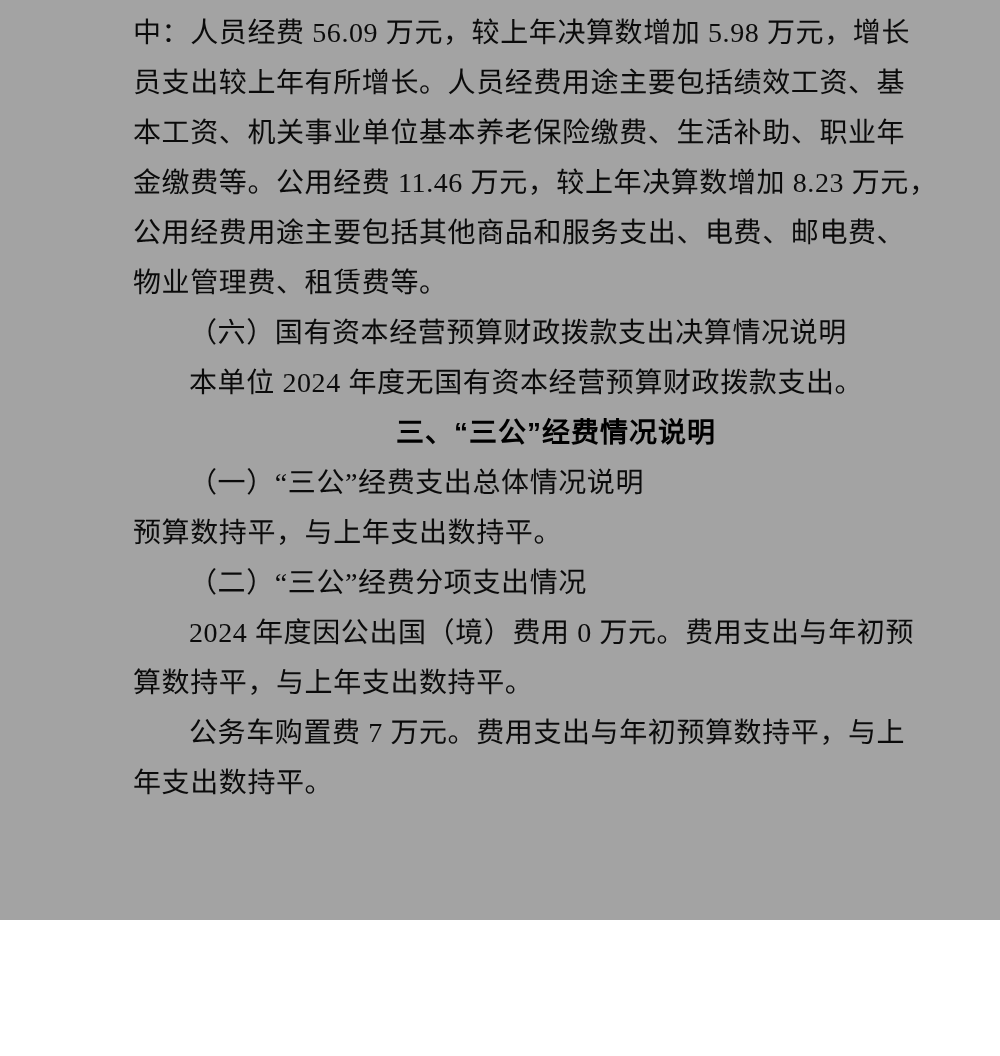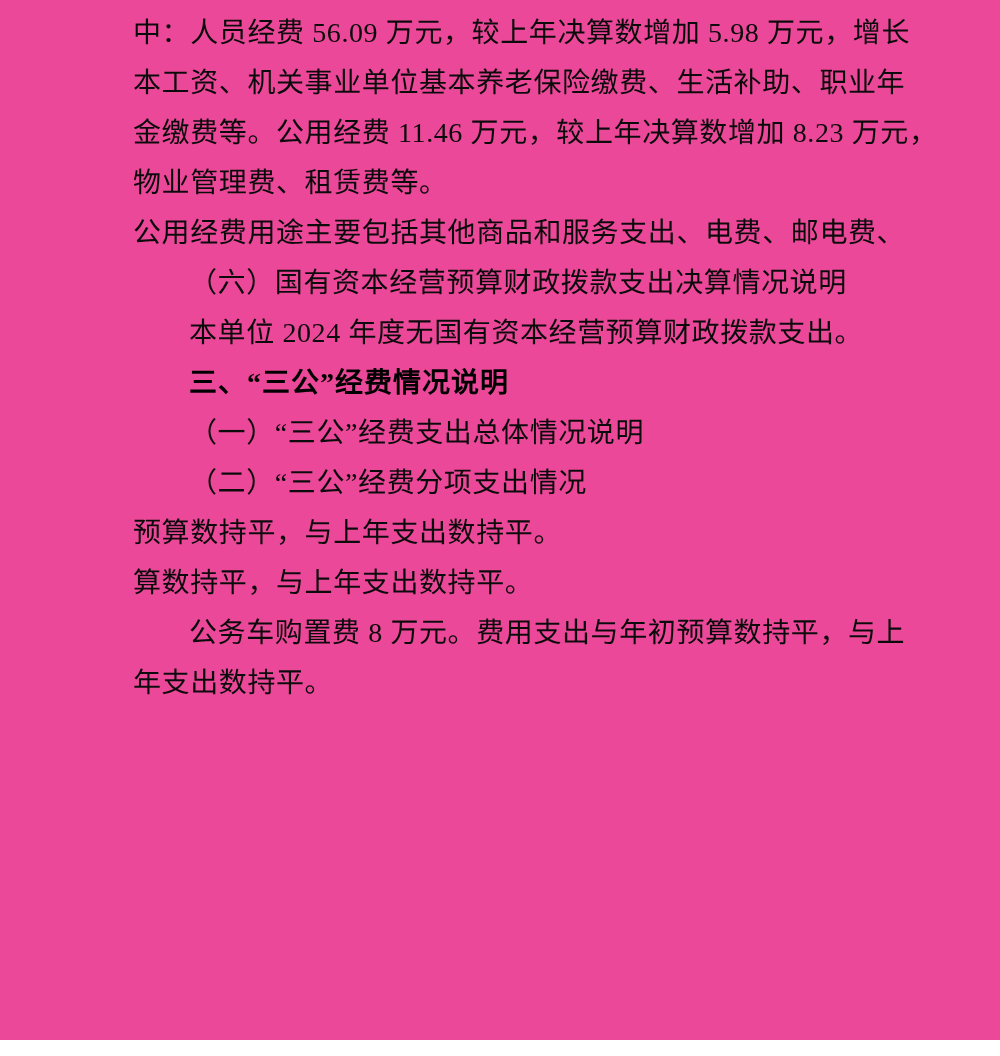--- a/index.html
+++ b/index.html
@@ -3,22 +3,22 @@
 <meta charset="utf-8">
 <style>
   html, body {
     margin: 0;
     padding: 0;
     background: #ffffff;
   }
   .page {
     position: relative;
     width: 1000px;
-    height: 1040px;
-    background: #ec4899;
+    height: 920px;
+    background: #a3a3a3;
     overflow: hidden;
   }
   .doc-body {
     position: absolute;
     left: 133px;
     top: 8px;
     width: 790px;
   }
   .line {
     height: 50px;
@@ -26,39 +26,42 @@
     font-size: 28px;
     letter-spacing: 0.6px;
     color: #0b0b0b;
     font-family: "Liberation Serif", "DejaVu Serif", serif;
     white-space: nowrap;
   }
   .line.indent {
     padding-left: 56px;
   }
   .line.heading {
-    font-family: Liberation Serif, serif;
+    font-family: Liberation Sans, sans-serif;
     font-weight: 700;
     letter-spacing: 1px;
     color: #000000;
+    text-align: center;
   }
 </style>
 </head>
 <body>
 
 <div class="page">
   <div class="doc-body" id="doc-body">
       <div class="line">中：人员经费 56.09 万元，较上年决算数增加 5.98 万元，增长</div>
+      <div class="line">员支出较上年有所增长。人员经费用途主要包括绩效工资、基</div>
       <div class="line">本工资、机关事业单位基本养老保险缴费、生活补助、职业年</div>
       <div class="line">金缴费等。公用经费 11.46 万元，较上年决算数增加 8.23 万元，</div>
+      <div class="line">公用经费用途主要包括其他商品和服务支出、电费、邮电费、</div>
       <div class="line">物业管理费、租赁费等。</div>
-      <div class="line">公用经费用途主要包括其他商品和服务支出、电费、邮电费、</div>
       <div class="line indent">（六）国有资本经营预算财政拨款支出决算情况说明</div>
       <div class="line indent">本单位 2024 年度无国有资本经营预算财政拨款支出。</div>
       <div class="line indent heading">三、“三公”经费情况说明</div>
       <div class="line indent">（一）“三公”经费支出总体情况说明</div>
+      <div class="line">预算数持平，与上年支出数持平。</div>
       <div class="line indent">（二）“三公”经费分项支出情况</div>
-      <div class="line">预算数持平，与上年支出数持平。</div>
+      <div class="line indent">2024 年度因公出国（境）费用 0 万元。费用支出与年初预</div>
       <div class="line">算数持平，与上年支出数持平。</div>
-      <div class="line indent">公务车购置费 8 万元。费用支出与年初预算数持平，与上</div>
+      <div class="line indent">公务车购置费 7 万元。费用支出与年初预算数持平，与上</div>
       <div class="line">年支出数持平。</div>
     </div>
 </div>
 
 </body></html>

